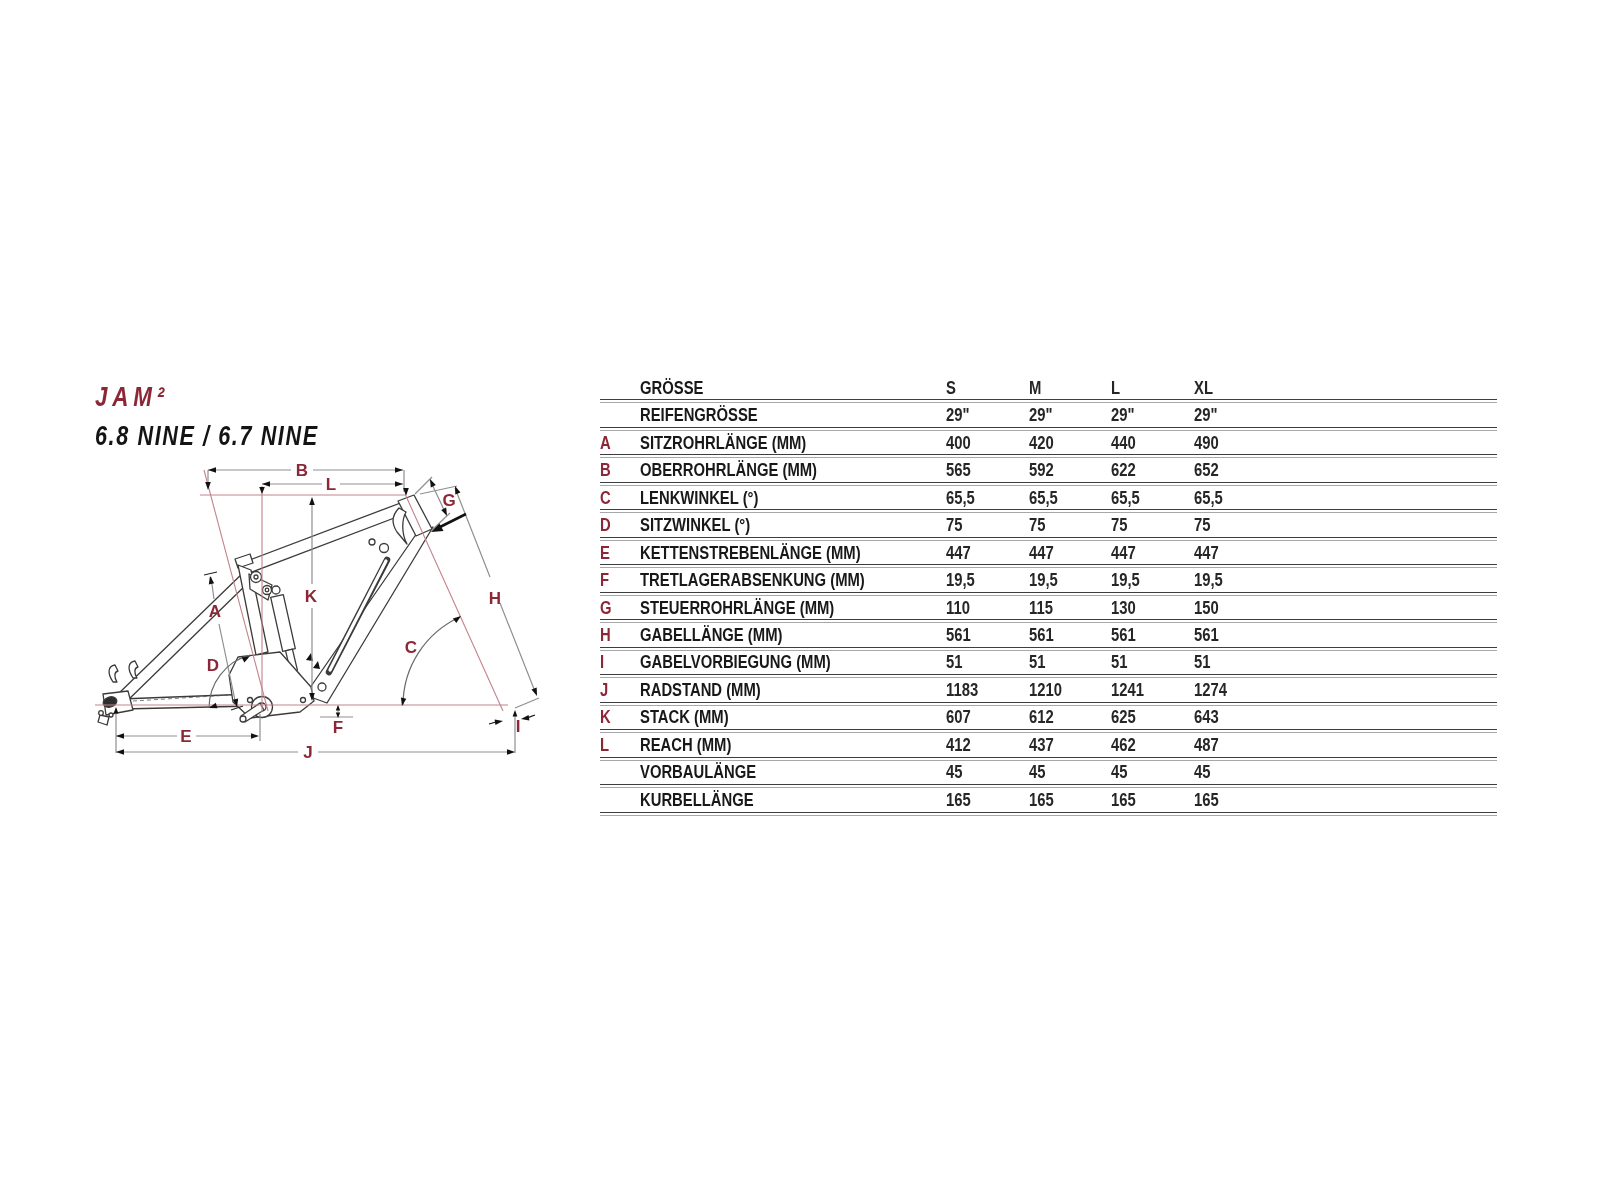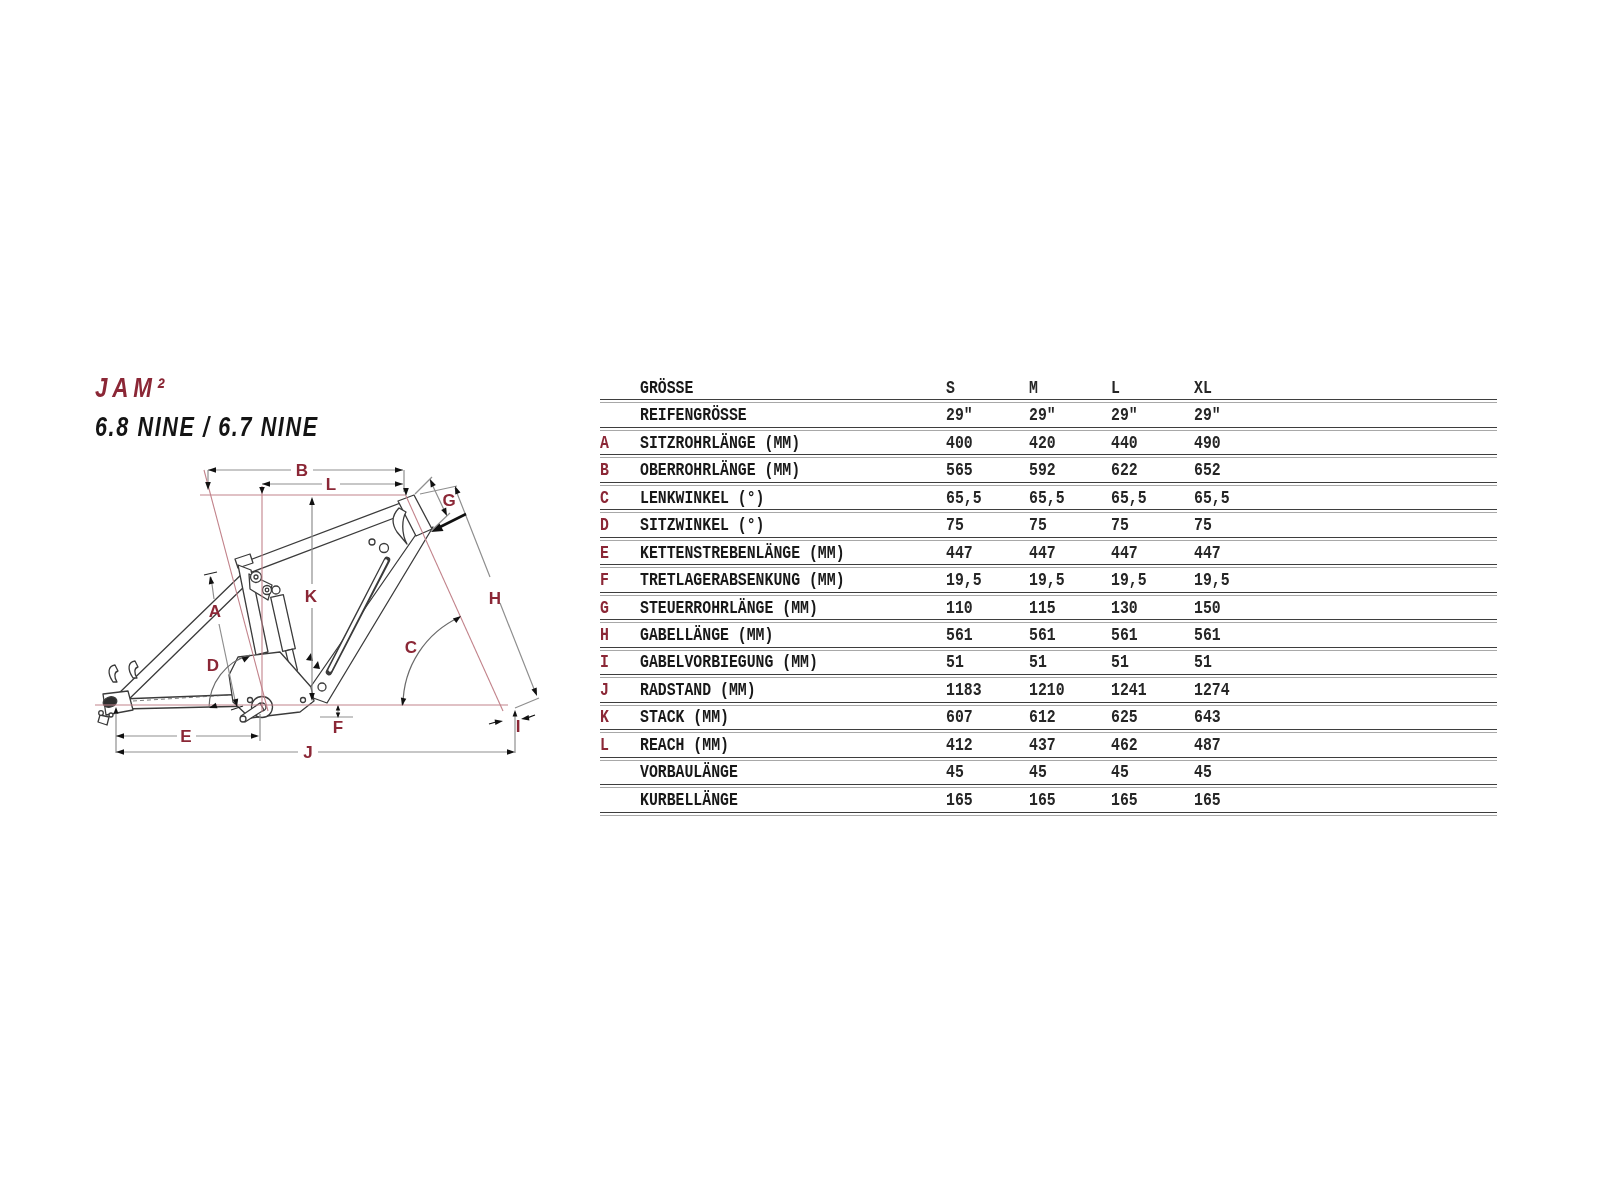--- a/index.html
+++ b/index.html
@@ -2,32 +2,32 @@
 <html><head>
 <meta charset="utf-8">
 <style>
   html,body{margin:0;padding:0;}
   body{
     width:1600px;height:1200px;position:relative;background:#ffffff;
     font-family:"Liberation Sans", sans-serif;color:#1d1d1d;overflow:hidden;
   }
   .cond{display:inline-block;transform:scaleX(0.78);transform-origin:0 50%;white-space:nowrap;}
   
-  .title-block{position:absolute;left:95px;top:372px;}
+  .title-block{position:absolute;left:95px;top:381px;}
   .model-title{
     font-size:28px;font-weight:bold;font-style:italic;color:#8b2736;
     letter-spacing:6px;transform:scaleX(0.8);transform-origin:0 0;white-space:nowrap;
   }
   .model-subtitle{
     margin-top:8px;font-size:27px;font-weight:bold;font-style:italic;color:#141414;
     letter-spacing:2px;transform:scaleX(0.8);transform-origin:0 0;white-space:nowrap;
   }
   
   .geo-table{position:absolute;left:600px;top:376px;width:897px;}
-  .trow{display:flex;align-items:center;height:23.3px;font-family:Liberation Mono, monospace;}
+  .trow{display:flex;align-items:center;height:23.3px;}
   .sep{height:4.2px;border-top:1.8px solid #3e3e3e;border-bottom:1px solid #a8a8a8;box-sizing:border-box;}
   .c-letter{width:40px;flex:0 0 40px;}
   .c-label{width:306px;flex:0 0 306px;}
   .c-val{width:82.7px;flex:0 0 82.7px;}
   .trow .cond{font-size:19px;font-weight:bold;}
   .c-letter .cond{color:#8b2736;}
   .c-label .cond{color:#181818;}
   .c-val .cond{color:#262626;}
   
   .diagram-svg{position:absolute;left:85px;top:438px;}

